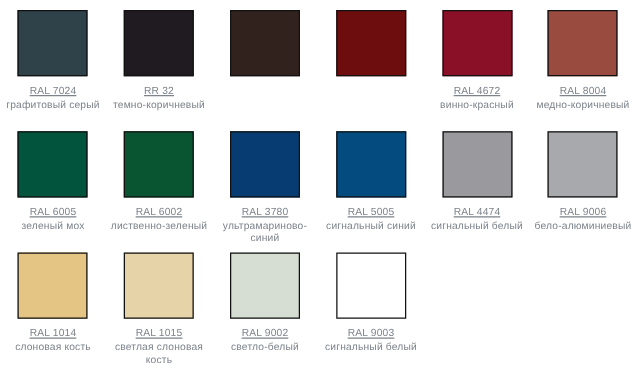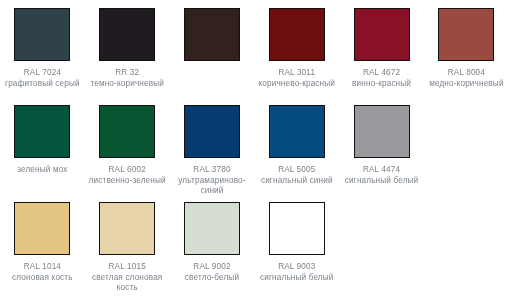--- a/index.html
+++ b/index.html
@@ -46,20 +46,21 @@
     width: 84px;
     text-align: center;
     color: #7c838b;
     font-size: 8.2px;
     line-height: 10.5px;
     letter-spacing: 0.15px;
   }
   .caption .code {
     display: block;
     white-space: nowrap;
+    text-decoration: underline;
   }
   .caption .name {
     display: block;
   }
 </style>
 </head>
 <body>
 
 <div class="palette">
 
@@ -76,44 +77,41 @@
         <div class="caption">
           <span class="code">RR 32</span>
           <span class="name">темно-коричневый</span>
         </div>
       </div>
       <div class="cell">
         <div class="swatch" style="background-color: rgb(50, 34, 29);"></div>
       </div>
       <div class="cell">
         <div class="swatch" style="background-color: rgb(110, 13, 13);"></div>
-        <div class="caption">
-          <span class="code">RAL 3011</span>
-          <span class="name">коричнево-красный</span>
-        </div>
       </div>
       <div class="cell">
         <div class="swatch" style="background-color: rgb(138, 16, 40);"></div>
         <div class="caption">
           <span class="code">RAL 4672</span>
           <span class="name">винно-красный</span>
         </div>
       </div>
       <div class="cell">
         <div class="swatch" style="background-color: rgb(154, 75, 64);"></div>
         <div class="caption">
           <span class="code">RAL 8004</span>
           <span class="name">медно-коричневый</span>
         </div>
       </div>
     </div>
     <div class="row">
       <div class="cell">
         <div class="swatch" style="background-color: rgb(3, 84, 60);"></div>
         <div class="caption">
+          <span class="code">RAL 6005</span>
           <span class="name">зеленый мох</span>
         </div>
       </div>
       <div class="cell">
         <div class="swatch" style="background-color: rgb(10, 85, 49);"></div>
         <div class="caption">
           <span class="code">RAL 6002</span>
           <span class="name">лиственно-зеленый</span>
         </div>
       </div>
@@ -129,20 +127,27 @@
         <div class="caption">
           <span class="code">RAL 5005</span>
           <span class="name">сигнальный синий</span>
         </div>
       </div>
       <div class="cell">
         <div class="swatch" style="background-color: rgb(154, 154, 158);"></div>
         <div class="caption">
           <span class="code">RAL 4474</span>
           <span class="name">сигнальный белый</span>
+        </div>
+      </div>
+      <div class="cell">
+        <div class="swatch" style="background-color: rgb(168, 169, 173);"></div>
+        <div class="caption">
+          <span class="code">RAL 9006</span>
+          <span class="name">бело-алюминиевый</span>
         </div>
       </div>
     </div>
     <div class="row">
       <div class="cell">
         <div class="swatch" style="background-color: rgb(228, 197, 132);"></div>
         <div class="caption">
           <span class="code">RAL 1014</span>
           <span class="name">слоновая кость</span>
         </div>

